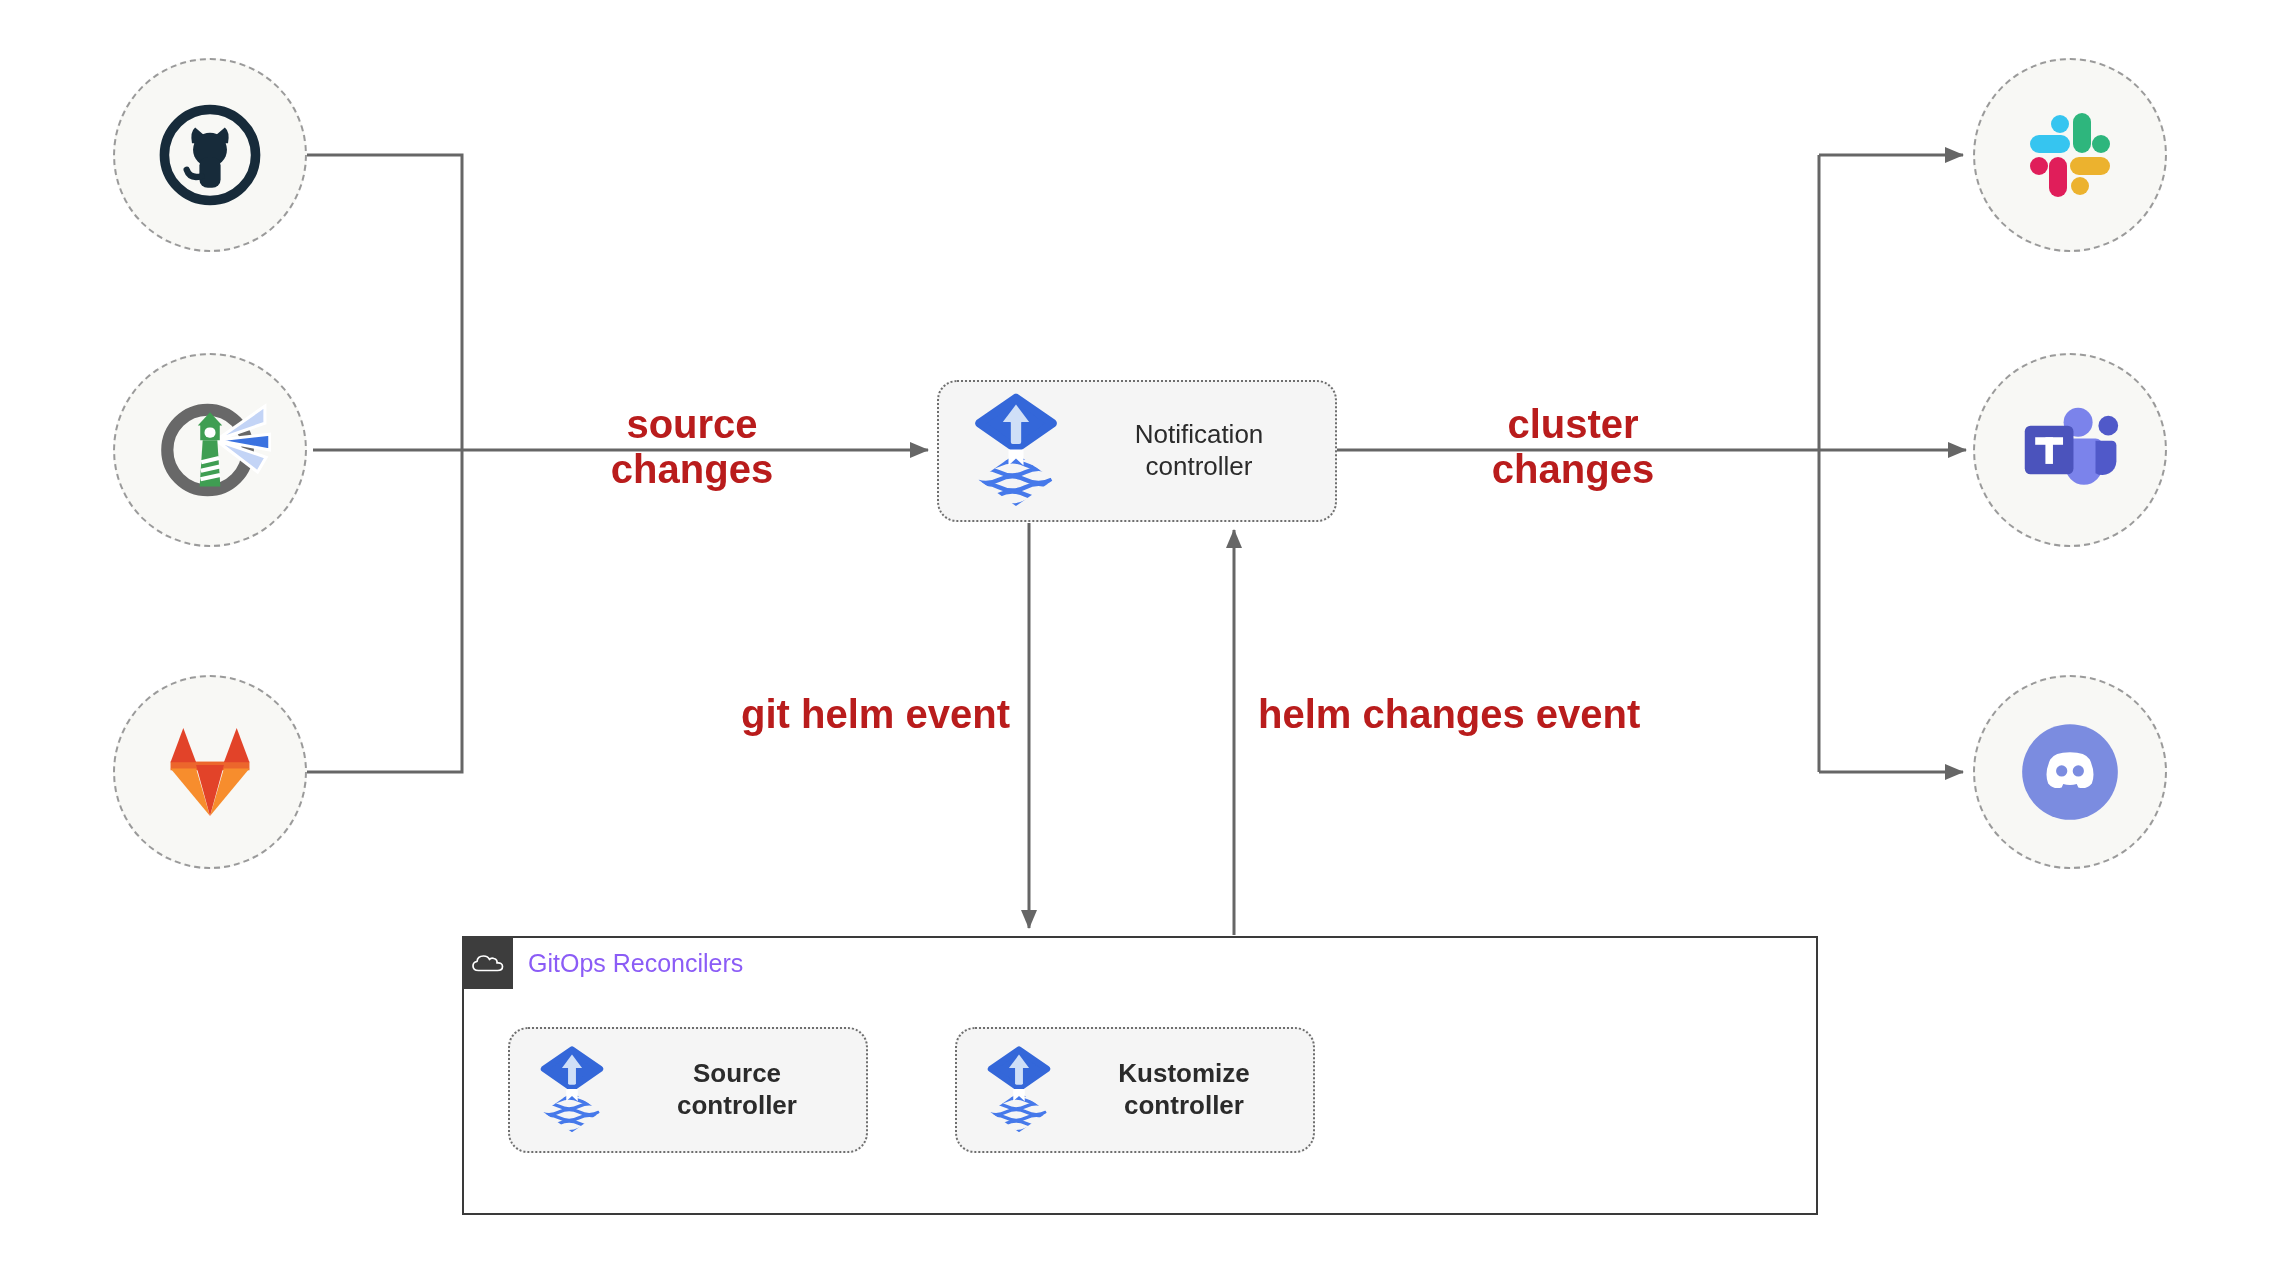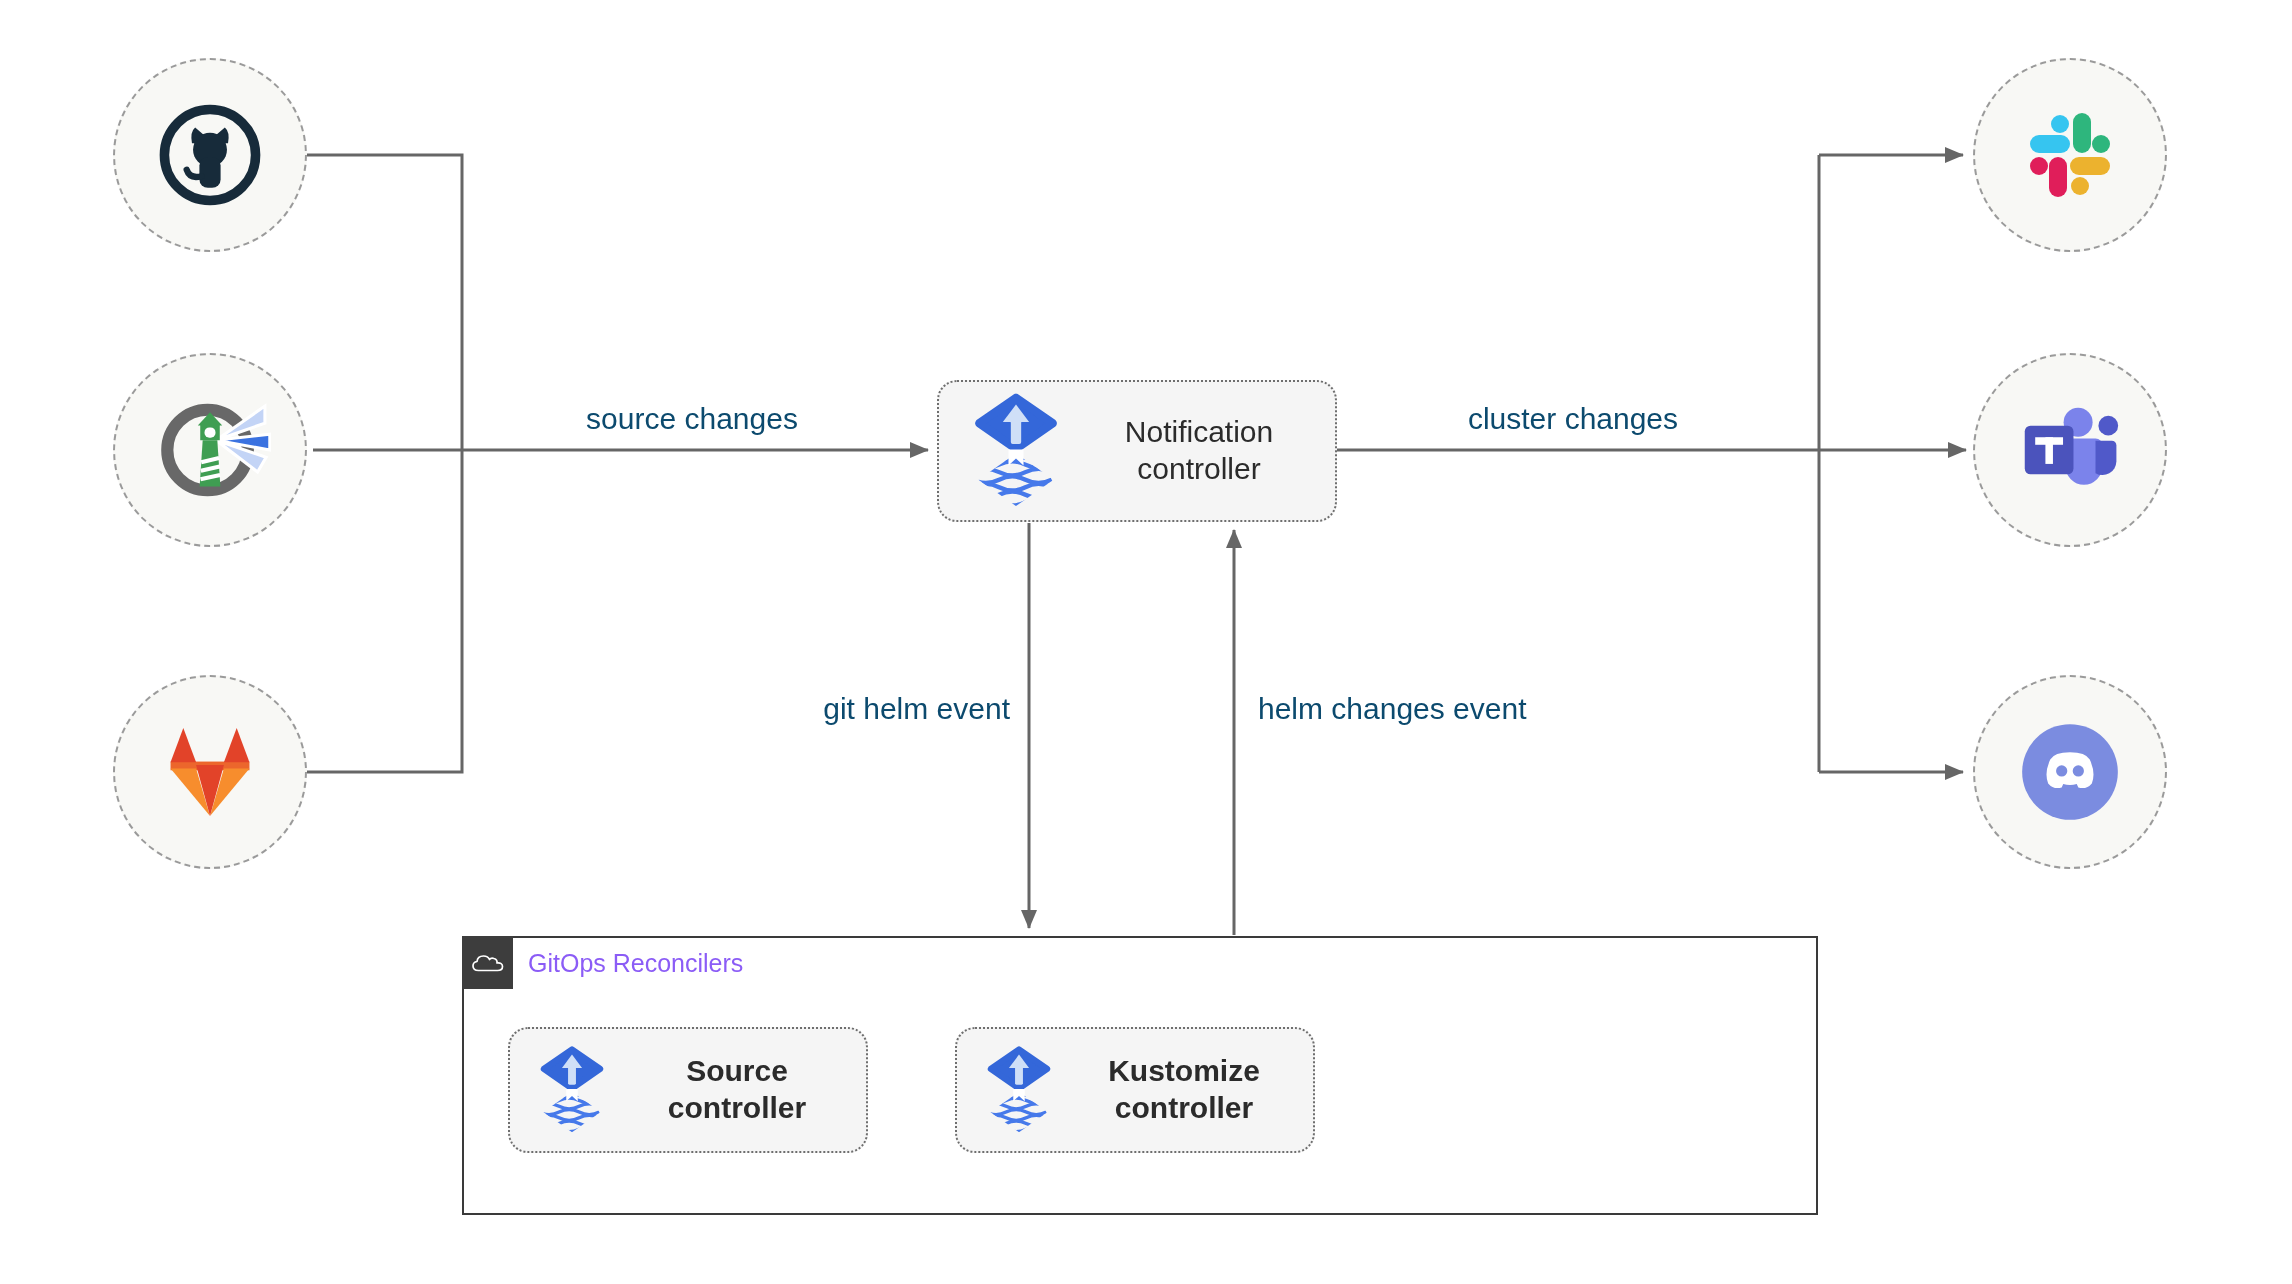--- a/index.html
+++ b/index.html
@@ -11,37 +11,37 @@
   .circle{position:absolute;width:194px;height:194px;box-sizing:border-box;
           border:2.5px dashed #9a9a9a;border-radius:50%;background:#f8f8f5;
           display:flex;align-items:center;justify-content:center;}
 
   
   .node{position:absolute;box-sizing:border-box;background:#f5f5f5;
         border:2px dotted #6e6e6e;border-radius:20px;
         display:flex;align-items:center;}
   .node .fluxwrap{flex:0 0 auto;display:flex;align-items:center;justify-content:center;}
   .node .lbl{flex:1 1 auto;display:flex;align-items:center;justify-content:center;}
-  .node .lbl span{display:block;text-align:center;font-size:30px;line-height:1.22;color:#2b2b2b;}
+  .node .lbl span{display:block;text-align:center;font-size:26px;line-height:1.22;color:#2b2b2b;}
   .node-big{left:937px;top:380px;width:400px;height:142px;padding-left:30px;}
   .node-big .flux{width:94px;height:117px;}
   .node-big .lbl span{width:230px;}
   .node-sm{top:1027px;width:360px;height:126px;padding-left:26px;font-weight:bold;}
   .node-sm .flux{width:72px;height:89px;}
   .node-sm .lbl span{width:200px;}
 
   
   .container-box{position:absolute;left:462px;top:936px;width:1356px;height:279px;
                  box-sizing:border-box;border:2.5px solid #3a3a3a;background:#ffffff;}
   .container-header{position:absolute;left:-2px;top:-2px;width:51px;height:53px;
                     background:#3d3d3d;display:flex;align-items:center;justify-content:center;}
   .container-title{position:absolute;left:64px;top:11px;font-size:25px;color:#8b5cf6;}
 
   
-  .edge-label{position:absolute;font-size:30px;color:#0c4a6e;}
+  .edge-label{position:absolute;font-size:40px;color:#b91c1c;font-weight:bold;}
   .el-center{text-align:center;}
   .el-right{text-align:right;}
 </style>
 </head>
 <body>
 
 <svg width="0" height="0" style="position:absolute" aria-hidden="true">
   <defs>
     <clipPath id="fluxclip">
         <path d="M50 64 L90 92 L50 120 L10 92 Z"></path>

